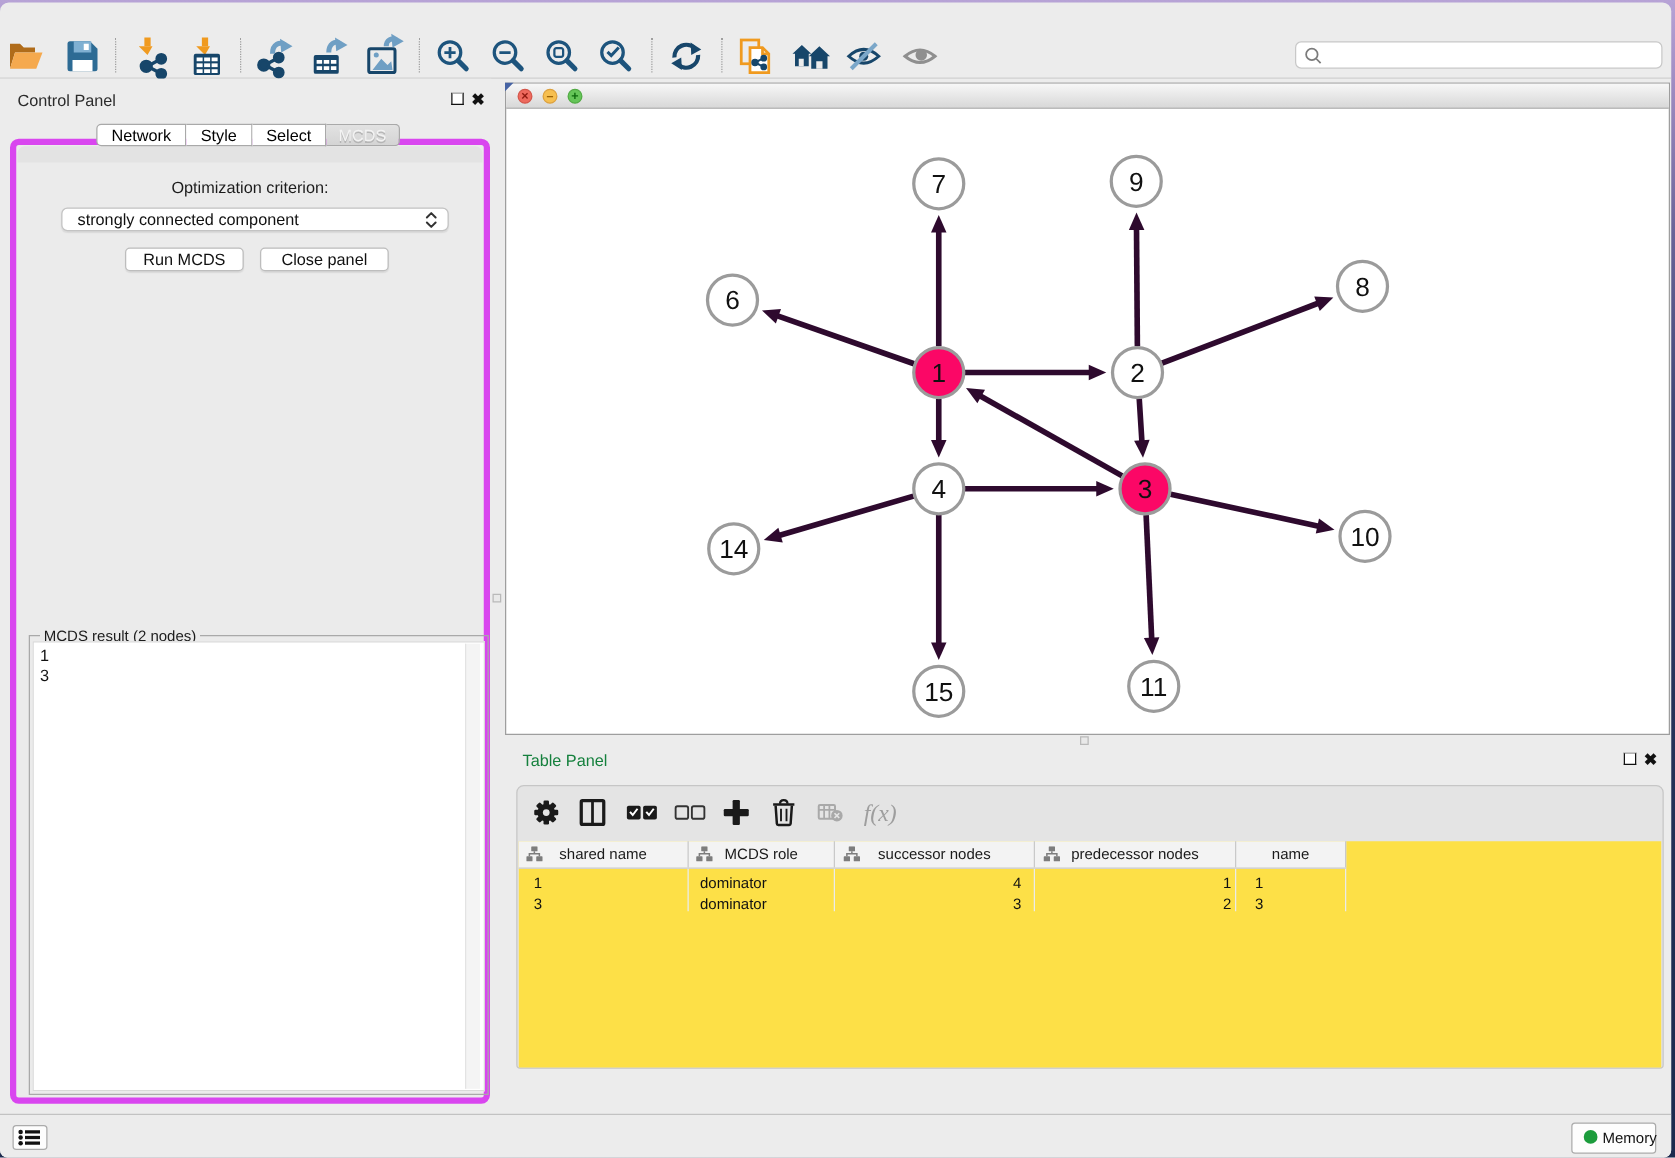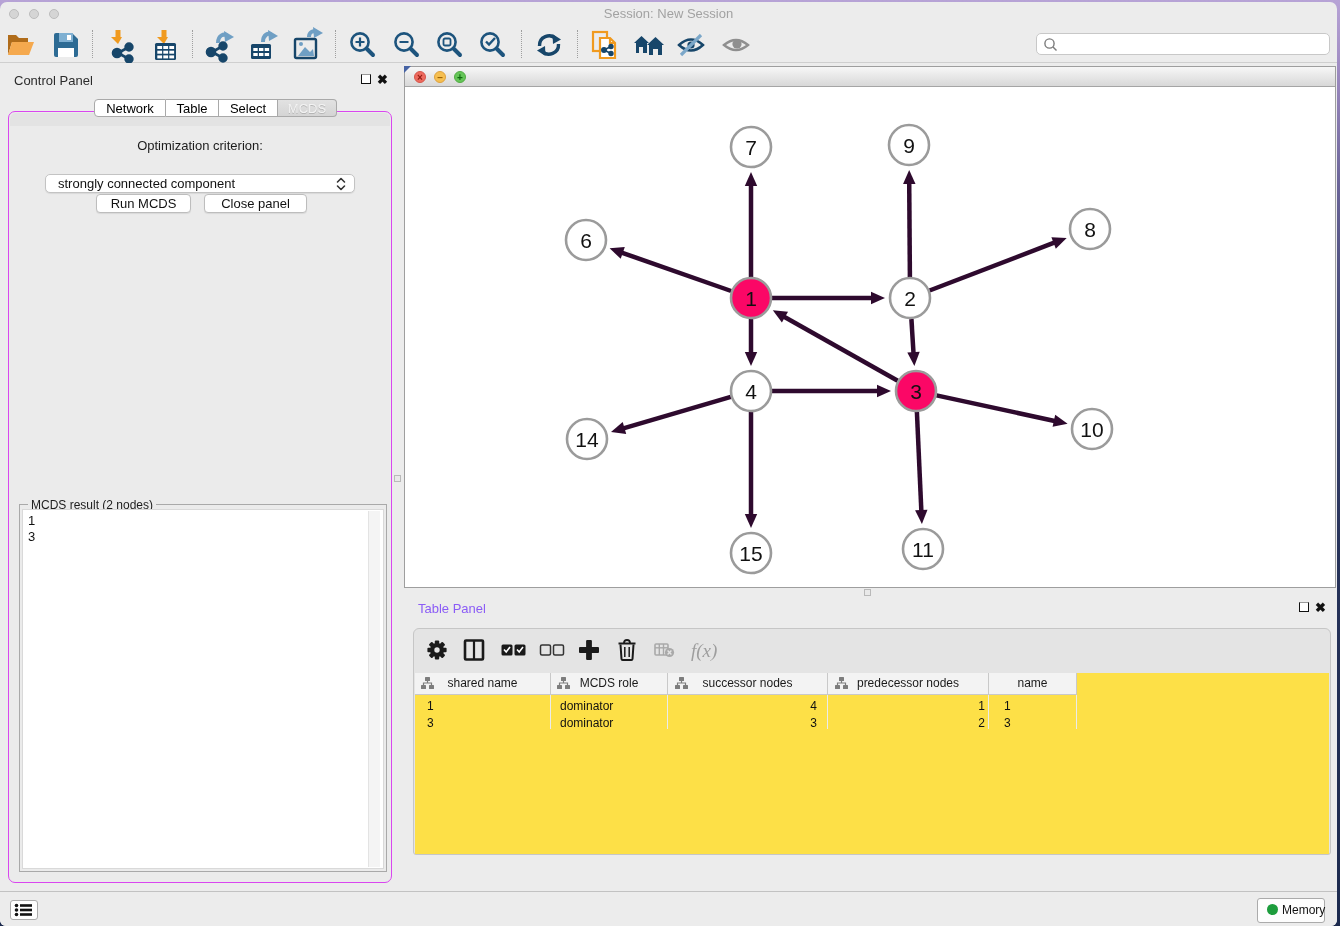--- a/index.html
+++ b/index.html
@@ -19,60 +19,54 @@
 #statusbar{position:absolute;left:0;top:889px;width:100%;height:35px;border-top:1px solid #c2c2c2;background:#ececec;}
 .sbtn{position:absolute;background:#fdfdfd;border:1px solid #ababab;border-radius:3px;box-sizing:border-box;}
 
 #cpanel{position:absolute;left:0;top:61px;width:393px;height:828px;background:#ececec;}
 #cp-title{position:absolute;left:14px;top:10px;font-size:13px;color:#2b2b2b;}
 .seg{position:absolute;display:flex;height:18px;font-size:13px;z-index:5;}
 .seg .s{background:#fff;border:1px solid #a9a9a9;border-left:none;color:#000;display:flex;align-items:center;justify-content:center;box-sizing:border-box;}
 .seg .s:first-child{border-left:1px solid #a9a9a9;border-radius:4px 0 0 4px;}
 .seg .s:last-child{border-radius:0 4px 4px 0;text-align:right;}
 .seg .sel{background:linear-gradient(180deg,#e2e2e2,#d4d4d4);color:#f3f3f3;text-shadow:0 1px 0 #b5b5b5;}
-#cp-box{position:absolute;left:8px;top:48px;width:384px;height:772px;background:#ebebeb;border:1px solid #d946ef;border-radius:7px;box-sizing:border-box;}
+#cp-box{position:absolute;left:8px;top:48px;width:384px;height:772px;background:#ebebeb;border:5px solid #d946ef;border-radius:7px;box-sizing:border-box;}
 #cp-box-top{position:absolute;left:1px;top:1px;width:calc(100% - 2px);height:13px;background:#e3e3e3;border-radius:6px 6px 0 0;}
 #optlabel{position:absolute;left:0;top:26px;width:100%;text-align:center;font-size:13px;color:#1c1c1c;}
-#dropdown{position:absolute;left:36px;top:50px;width:310px;height:19px;background:#fff;border:1px solid #c3c3c3;border-radius:5px;box-sizing:border-box;font-size:13px;color:#111;line-height:17px;padding-left:12px;box-shadow:0 1px 1px rgba(0,0,0,0.08);margin-top:12px;}
+#dropdown{position:absolute;left:36px;top:50px;width:310px;height:19px;background:#fff;border:1px solid #c3c3c3;border-radius:5px;box-sizing:border-box;font-size:13px;color:#111;line-height:17px;padding-left:12px;box-shadow:0 1px 1px rgba(0,0,0,0.08);}
 .pbtn{position:absolute;top:82px;height:19px;background:#fff;border:1px solid #bdbdbd;border-radius:4px;box-sizing:border-box;font-size:13px;color:#111;text-align:center;line-height:17px;box-shadow:0 1px 1px rgba(0,0,0,0.08);}
 #grp{position:absolute;left:10px;top:392px;width:366px;height:366px;border:1px solid #a9a9a9;}
 #grp-label{position:absolute;left:8px;top:-7px;background:#ebebeb;padding:0 3px;font-size:12px;color:#1c1c1c;}
 #grp-white{position:absolute;left:2px;top:4px;width:362px;height:360px;background:#fff;border:1px solid #d9d9d9;box-sizing:border-box;}
 #grp-white .itm{position:absolute;left:5px;font-size:13px;color:#111;}
 #grp-sb{position:absolute;right:3px;top:1px;width:11px;height:356px;background:#f4f4f4;border-left:1px solid #e3e3e3;}
 
 .handle{position:absolute;width:7px;height:7px;background:#e9e9e9;border:1px solid #b9b9b9;box-sizing:border-box;}
 
 #net{position:absolute;left:404px;top:64px;width:932px;height:522px;background:#fff;border:1px solid #9e9e9e;box-sizing:border-box;}
 #net-tb{position:absolute;left:0;top:0;width:100%;height:20px;background:linear-gradient(180deg,#f7f7f7,#d8d8d8);border-bottom:1px solid #a5a5a5;box-sizing:border-box;}
 #net-title{position:absolute;top:3px;width:100%;text-align:center;font-size:13px;color:#333;}
 .tl{position:absolute;top:4px;width:12px;height:12px;border-radius:50%;box-sizing:border-box;font-size:10px;font-weight:bold;text-align:center;line-height:11px;}
 
 #tpanel{position:absolute;left:404px;top:594px;width:932px;height:295px;background:#ececec;}
-#tp-title{position:absolute;left:14px;top:5px;font-size:13px;color:#8b5cf6;}
+#tp-title{position:absolute;left:14px;top:5px;font-size:13px;color:#15803d;}
 #tp-box{position:absolute;left:9px;top:32px;width:918px;height:227px;background:#e4e4e4;border:1px solid #c6c6c6;border-radius:6px 6px 3px 3px;box-sizing:border-box;}
 #tp-white{position:absolute;left:1px;top:44px;width:914px;height:181px;background:#fde047;}
 #thead{position:absolute;left:0;top:0;width:662px;height:22px;background:#f3f3f3;border-bottom:1px solid #c9c9c9;box-sizing:border-box;font-size:12px;color:#1a1a1a;}
 .hcell{position:absolute;top:0;height:21px;border-right:1px solid #c9c9c9;box-sizing:border-box;text-align:center;line-height:21px;}
 .trow{position:absolute;width:100%;height:17px;font-size:12px;color:#111;}
 .tcell{position:absolute;top:2px;}
 .gline{position:absolute;top:22px;width:0;height:34px;border-left:1px solid #ebebeb;}
 
 .wb-sq{position:absolute;width:10px;height:10px;border:1.5px solid #111;border-top-color:#9a9a9a;box-sizing:border-box;background:#fff;}
 .wb-x{position:absolute;font-size:13px;font-weight:bold;color:#111;line-height:10px;}
 </style>
 </head>
 <body>
 <div id="app">
-  <div id="titlebar">
-    <div class="tdot" style="left:9px;"></div>
-    <div class="tdot" style="left:29px;"></div>
-    <div class="tdot" style="left:49px;"></div>
-    <div id="wtitle">Session: New Session</div>
-  </div>
   <div id="toolbar">
     <div class="tsep" style="left:92px;"></div>
     <div class="tsep" style="left:192px;"></div>
     <div class="tsep" style="left:335px;"></div>
     <div class="tsep" style="left:521px;"></div>
     <div class="tsep" style="left:577px;"></div>
     <svg id="icons-host" width="770" height="37" viewBox="0 0 770 37" style="position:absolute;left:0;top:0;">
 
       <g transform="translate(21,19)">
         <path d="M-13 10 L-13 -10 L-5 -10 L-2 -7 L7 -7 L7 -3 L-9 -3 Z" fill="#b06c1a"></path>
@@ -218,23 +212,23 @@
       <svg width="16" height="16" viewBox="0 0 16 16" style="position:absolute;left:6px;top:3px;">
         <circle cx="6.5" cy="6.5" r="4.6" fill="none" stroke="#7b7b7b" stroke-width="1.4"></circle>
         <line x1="10" y1="10" x2="13.5" y2="13.5" stroke="#7b7b7b" stroke-width="1.4"></line>
       </svg>
     </div>
   </div>
   <div id="cpanel">
     <div id="cp-title">Control Panel</div>
     <div class="wb-sq" style="left:361px;top:11px;"></div>
     <div class="wb-x" style="left:377px;top:12px;">✖</div>
-    <div class="seg" style="left:94px;top:36px;">
+    <div class="seg" style="left:77px;top:36px;">
       <div class="s" style="width:72px;">Network</div>
-      <div class="s" style="width:53px;">Table</div>
+      <div class="s" style="width:53px;">Style</div>
       <div class="s" style="width:59px;">Select</div>
       <div class="s sel" style="width:59px;">MCDS</div>
     </div>
     <div id="cp-box">
       <div id="cp-box-top"></div>
       <div id="optlabel">Optimization criterion:</div>
       <div id="dropdown">strongly connected component
         <svg width="10" height="14" viewBox="0 0 10 14" style="position:absolute;right:8px;top:2px;">
           <path d="M1.5 5 L5 1.5 L8.5 5" fill="none" stroke="#333" stroke-width="1.6" stroke-linecap="round" stroke-linejoin="round"></path>
           <path d="M1.5 9 L5 12.5 L8.5 9" fill="none" stroke="#333" stroke-width="1.6" stroke-linecap="round" stroke-linejoin="round"></path>

